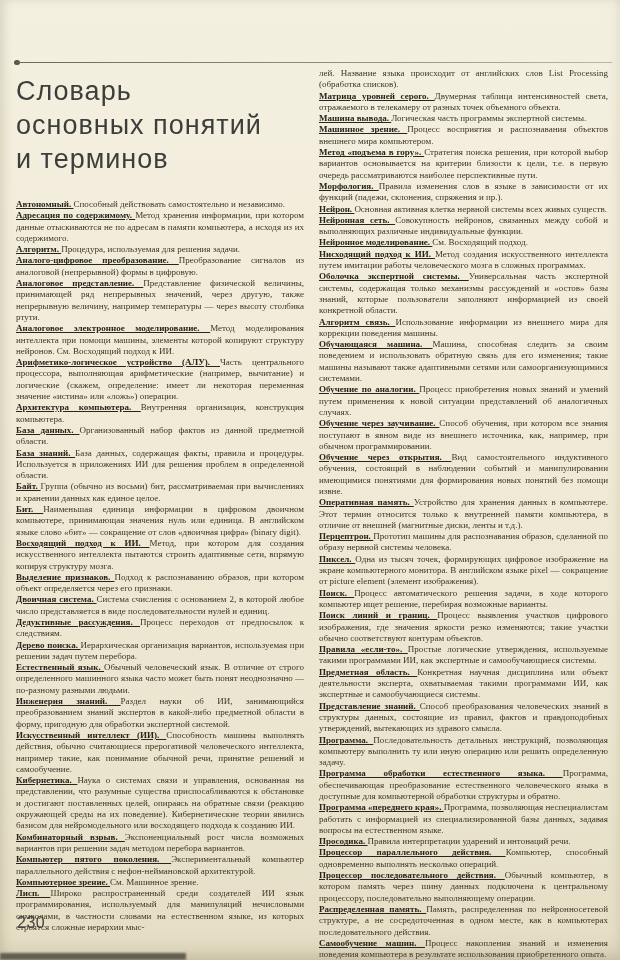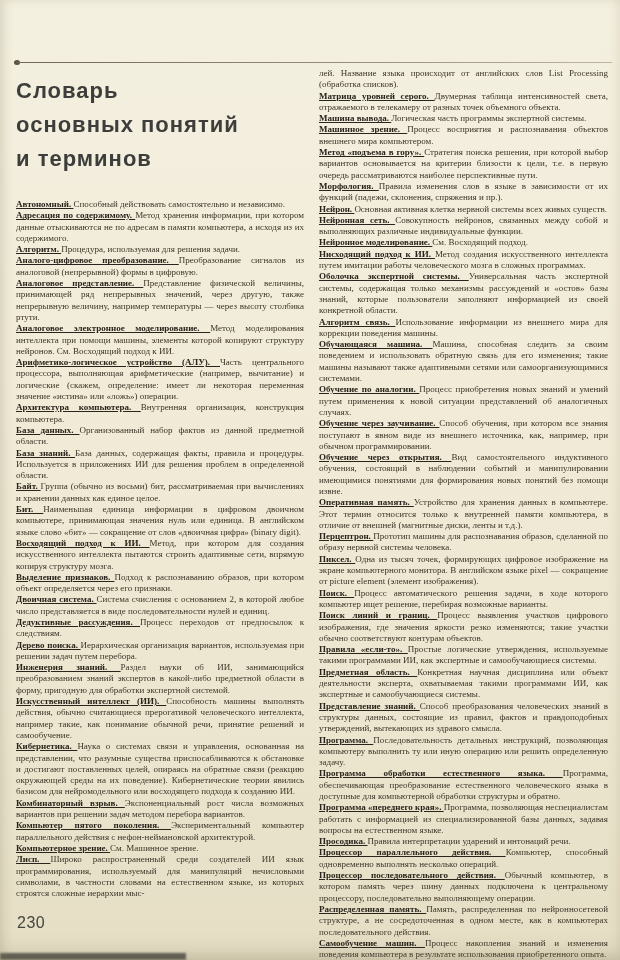--- a/index.html
+++ b/index.html
@@ -16,22 +16,22 @@
   }
   .top-rule-dot{
     position:absolute;left:14px;top:60px;width:6px;height:5px;border-radius:50%;
     background:#55503f;
   }
   .col{position:absolute;color:#3b3226;}
   .col-left{left:16px;top:74px;width:288px;}
   .col-right{left:319px;top:68px;width:289px;}
   .page-title{
     font-family:"Liberation Sans","DejaVu Sans",sans-serif;
-    font-weight:bold;
-    font-size:22px;line-height:34px;letter-spacing:1px;
+    font-weight:normal;
+    font-size:27px;line-height:34px;letter-spacing:1px;
     color:#3d3e3c;
     margin:0 0 23px 0;
   }
   .page-title span{display:block;}
   .entry{
     margin:0;
     font-size:9px;line-height:11.3px;
     text-align:justify;
     color:#3d3427;
   }
@@ -75,20 +75,21 @@
         <p class="entry"><b class="term">Архитектура компьютера. </b>Внутренняя организация, конструкция компьютера.</p>
         <p class="entry"><b class="term">База данных. </b>Организованный набор фактов из данной предметной области.</p>
         <p class="entry"><b class="term">База знаний. </b>База данных, содержащая факты, правила и процедуры. Используется в приложениях ИИ для решения проблем в определенной области.</p>
         <p class="entry"><b class="term">Байт. </b>Группа (обычно из восьми) бит, рассматриваемая при вычислениях и хранении данных как единое целое.</p>
         <p class="entry"><b class="term">Бит. </b>Наименьшая единица информации в цифровом двоичном компьютере, принимающая значения нуль или единица. В английском языке слово «бит» — сокращение от слов «двоичная цифра» (binary digit).</p>
         <p class="entry"><b class="term">Восходящий подход к ИИ. </b>Метод, при котором для создания искусственного интеллекта пытаются строить адаптивные сети, впрямую копируя структуру мозга.</p>
         <p class="entry"><b class="term">Выделение признаков. </b>Подход к распознаванию образов, при котором объект определяется через его признаки.</p>
         <p class="entry"><b class="term">Двоичная система. </b>Система счисления с основанием 2, в которой любое число представляется в виде последовательности нулей и единиц.</p>
         <p class="entry"><b class="term">Дедуктивные рассуждения. </b>Процесс переходов от предпосылок к следствиям.</p>
         <p class="entry"><b class="term">Дерево поиска. </b>Иерархическая организация вариантов, используемая при решении задач путем перебора.</p>
+        <p class="entry"><b class="term">Естественный язык. </b>Обычный человеческий язык. В отличие от строго определенного машинного языка часто может быть понят неоднозначно — по-разному разными людьми.</p>
         <p class="entry"><b class="term">Инженерия знаний. </b>Раздел науки об ИИ, занимающийся преобразованием знаний экспертов в какой-либо предметной области в форму, пригодную для обработки экспертной системой.</p>
         <p class="entry"><b class="term">Искусственный интеллект (ИИ). </b>Способность машины выполнять действия, обычно считающиеся прерогативой человеческого интеллекта, например такие, как понимание обычной речи, принятие решений и самообучение.</p>
         <p class="entry"><b class="term">Кибернетика. </b>Наука о системах связи и управления, основанная на представлении, что разумные существа приспосабливаются к обстановке и достигают поставленных целей, опираясь на обратные связи (реакцию окружающей среды на их поведение). Кибернетические теории явились базисом для нейромодельного или восходящего подхода к созданию ИИ.</p>
         <p class="entry"><b class="term">Комбинаторный взрыв. </b>Экспоненциальный рост числа возможных вариантов при решении задач методом перебора вариантов.</p>
         <p class="entry"><b class="term">Компьютер пятого поколения. </b>Экспериментальный компьютер параллельного действия с нефон-неймановской архитектурой.</p>
         <p class="entry"><b class="term">Компьютерное зрение. </b>См. Машинное зрение.</p>
         <p class="entry"><b class="term">Лисп. </b>Широко распространенный среди создателей ИИ язык программирования, используемый для манипуляций нечисловыми символами, в частности словами на естественном языке, из которых строятся сложные иерархии мыс-</p>
       </div>
   </div>
 

